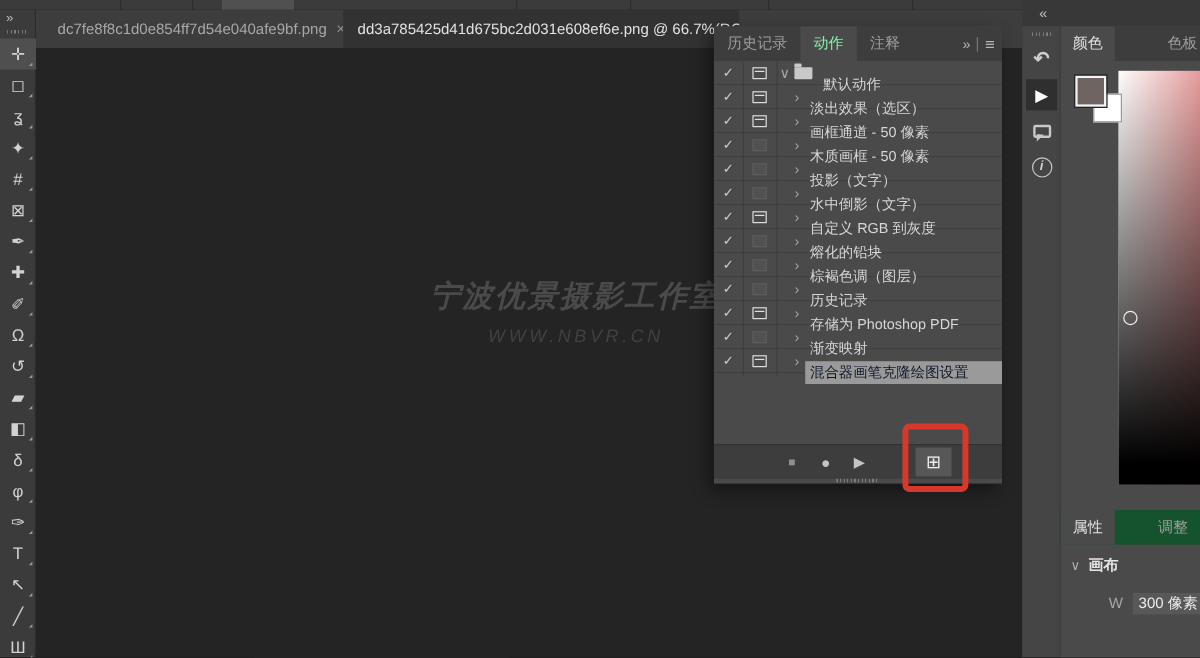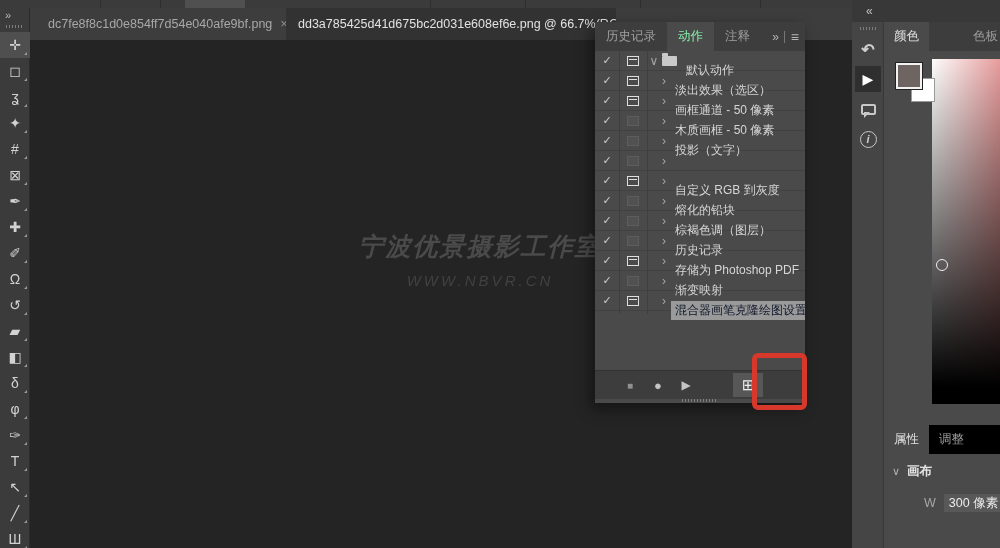--- a/index.html
+++ b/index.html
@@ -30,21 +30,21 @@
   .tool.active { background:#4f4f4f; }
   .tool::after { content:''; position:absolute; right:3px; bottom:3px; border-left:3px solid transparent; border-bottom:3px solid #9a9a9a; }
   .tool .g { display:inline-block; }
 
   
   .watermark { position:absolute; left:320px; top:230px; width:320px; text-align:center; z-index:0;font-style:italic; }
   .wm1 { font-size:25px; font-weight:bold; color:#4a4a4a; letter-spacing:2px; }
   .wm2 { margin-top:9px; font-size:15px; color:#414141; letter-spacing:3px; }
 
   
-  .actions-panel { position:absolute; left:595px; top:22px; width:210px; height:381px; z-index:5;
+  .actions-panel { position:absolute; left:595px; top:22px; width:240px; height:381px; z-index:5;
                    background:#4a4a4a; box-shadow:-4px 6px 14px rgba(0,0,0,.45); }
   .ap-header { position:relative; height:29px; background:#3d3d3d; display:flex; align-items:stretch; }
   .ap-tab { padding:0 11px; line-height:29px; font-size:12.5px; color:#9d9d9d; }
   .ap-tab.active { background:#4a4a4a; color:#86efac; }
   .ap-head-icons { position:absolute; right:6px; top:0; height:29px; display:flex; align-items:center; gap:6px; color:#b5b5b5; }
   .ap-head-icons .v { width:1px; height:12px; background:#777; }
   .ap-collapse { font-size:12px; letter-spacing:-1px; }
   .ap-menu { font-size:14px; }
 
   .ap-list { position:absolute; left:0; top:29px; right:0; bottom:33px; background:#4a4a4a; list-style:none; overflow:hidden; }
@@ -105,21 +105,21 @@
 
   .color-body { position:relative; height:374px; background:#4a4a4a; }
   .fg-swatch { position:absolute; left:12px; top:12px; width:26px; height:26px; background:#6e6562;
                border:2px solid #f2f2f2; outline:1px solid #222; z-index:2; }
   .bg-swatch { position:absolute; left:27px; top:27px; width:24px; height:24px; background:#fff; border:1px solid #9a9a9a; z-index:1; }
   .sv-square { position:absolute; left:48px; top:8px; width:68px; height:345px;
                background:linear-gradient(to bottom, rgba(0,0,0,0) 0%, #000 95%),
                           linear-gradient(to right, #fdfdfd, #e79c9c); }
   .sv-picker { position:absolute; left:4px; top:200px; width:12px; height:12px; border:1.5px solid #eee; border-radius:50%; }
 
-  .props-tabs { height:29px; background:#000000; display:flex; }
+  .props-tabs { height:29px; background:#14532d; display:flex;justify-content:space-between; }
   .props-body { position:relative; background:#4a4a4a; height:120px; font-size:12.5px; }
   .doc-row { display:flex; align-items:center; gap:10px; padding:8px 0 8px 12px; border-bottom:1px solid #404040; }
   .doc-tile { width:24px; height:24px; background:#303030; border-radius:3px; display:flex; align-items:center; justify-content:center; }
   .icon-page { width:9px; height:12px; border:1px solid #e0e0e0; border-radius:1px; position:relative; background:transparent; }
   .icon-page::before { content:''; position:absolute; right:-1px; top:-1px; border:3px solid transparent; border-top-color:#303030; border-right-color:#303030; }
   .doc-label { color:#d8d8d8; }
   .canvas-sec { display:flex; align-items:center; gap:7px; padding:9px 0 0 8px; color:#e4e4e4; font-weight:bold; }
   .sec-chev { color:#b0b0b0; font-weight:normal; font-size:11px; }
   .w-row { display:flex; align-items:center; margin-top:13px; padding-left:40px; }
   .w-label { color:#a8a8a8; margin-right:7px; }
@@ -306,20 +306,21 @@
           <span class="name">投影（文字）</span>
         </li>
 
         <li class="arow action">
           <span class="chk">✓</span>
           <span class="dlg off">
             <span class="dlg-box"></span>
           </span>
           <span class="expander">›</span>
 
+          <span class="name">水中倒影（文字）</span>
         </li>
 
         <li class="arow action">
           <span class="chk">✓</span>
           <span class="dlg on">
             <span class="dlg-box"></span>
           </span>
           <span class="expander">›</span>
 
           <span class="name">自定义 RGB 到灰度</span>

